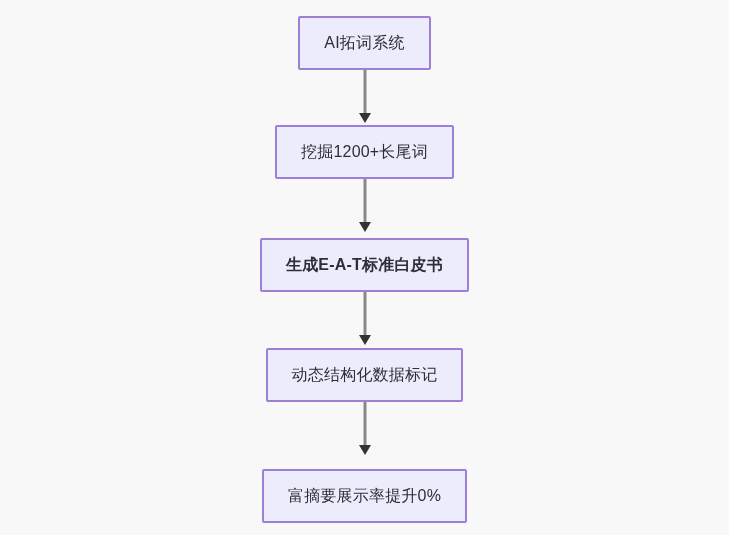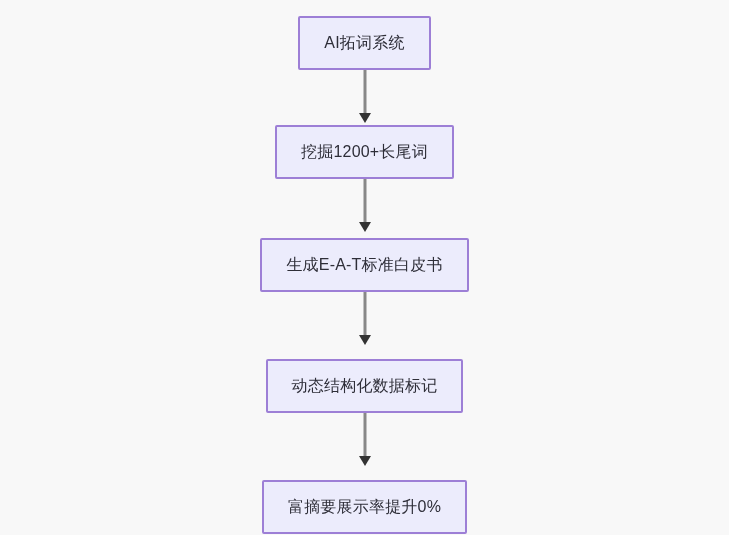--- a/index.html
+++ b/index.html
@@ -45,22 +45,22 @@
     display: flex;
     align-items: center;
     justify-content: center;
     white-space: nowrap;
     height: 54px;
     padding: 0 24px;
   }
 
   .node-1 { margin-top: 16px; }
   .node-2 { margin-top: 0; }
-  .node-3 { margin-top: 4px; }
-  .node-4 { margin-top: 12px; }
+  .node-3 { margin-top: 4px; font-weight: bold; }
+  .node-4 { margin-top: 1px; }
   .node-5 { margin-top: 12px; }
 
   .connector {
     position: relative;
     width: 20px;
     height: 55px;
     display: flex;
     justify-content: center;
   }
   .connector .line {

